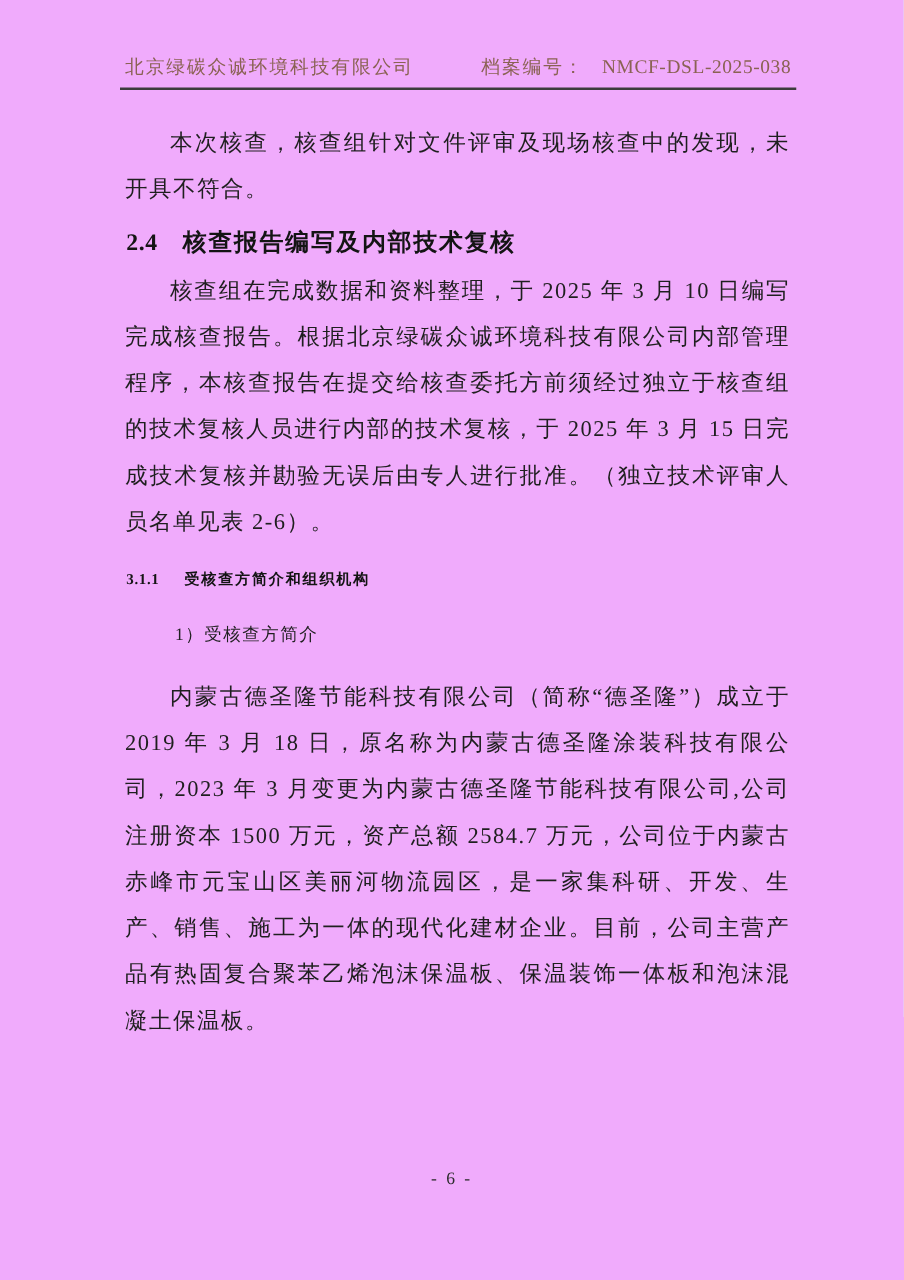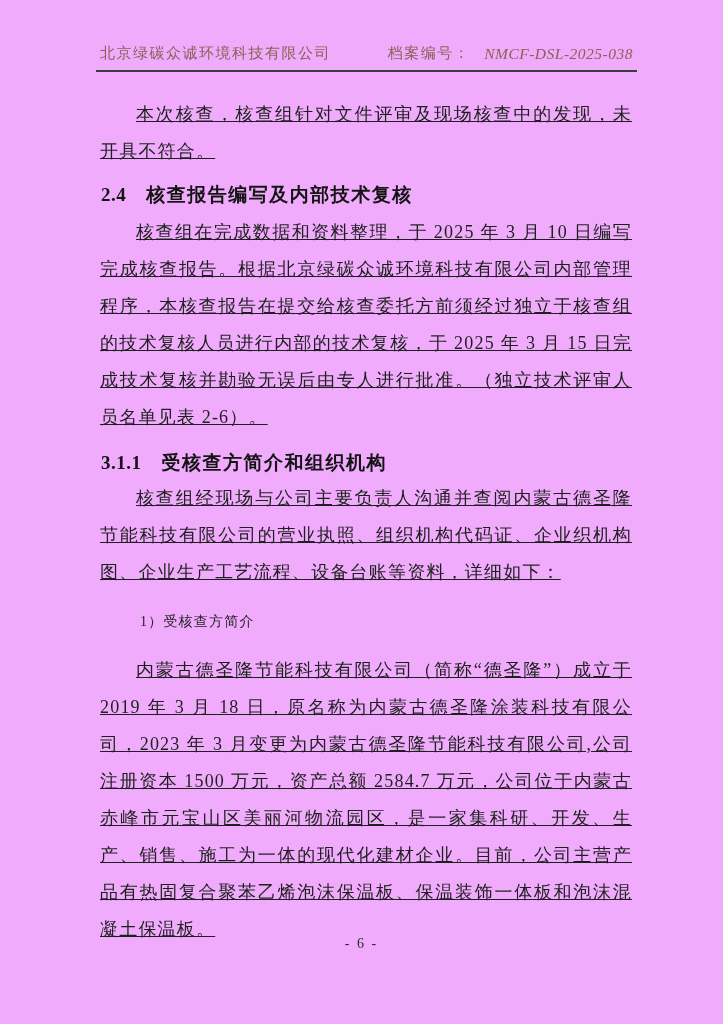--- a/index.html
+++ b/index.html
@@ -25,50 +25,49 @@
     display: flex;
     justify-content: space-between;
     align-items: baseline;
     font-size: 15px;
     letter-spacing: 1.5px;
     color: #8a6253;
     padding: 0 4px;
   }
   .header-right { display: flex; align-items: center; }
   .archive-label { margin-right: 14px; }
-  .archive-number { letter-spacing: 0.5px; font-size: 15.5px; font-style: italic; }
+  .archive-number { letter-spacing: 0.5px; font-size: 15.5px; }
   .header-rule {
     margin-top: 7px;
     border-bottom: 2px solid #3c3c3c;
   }
   
   .doc-main {
     position: absolute;
     left: 100px;
     width: 532px;
     top: 84px;
   }
   .body-para {
     margin: 0;
     font-size: 18px;
     line-height: 37px;
     letter-spacing: 1.2px;
     text-align: justify;
     text-indent: 2em;
-    text-decoration: underline;
   }
   .para-intro { margin-top: 12px; }
   .h-line {
     margin: 1px;
     font-weight: bold;
     color: #141414;
   }
   .h-2 { margin-top: 10px; font-size: 19px; line-height: 30px; letter-spacing: 1.5px; }
   .h-1 { margin-top: 22px; font-size: 20px; line-height: 32px; letter-spacing: 1.5px; }
-  .h-3 { margin-top: 12px; font-size: 19px; line-height: 30px; letter-spacing: 1.5px; }
+  .h-3 { margin-top: 12px; font-size: 12px; line-height: 30px; letter-spacing: 1.5px; }
   .h-num { margin-right: 20px; letter-spacing: 0.5px; }
   .para-24 { margin-top: 4px; }
   .para-311 { margin-top: 2px; }
   .list-item {
     margin: 12px;
     font-size: 14px;
     line-height: 37px;
     letter-spacing: 1.2px;
     text-indent: 2em;
   }
@@ -110,21 +109,20 @@
     </h2>
 
     <p class="body-para para-24">核查组在完成数据和资料整理，于 2025 年 3 月 10 日编写完成核查报告。根据北京绿碳众诚环境科技有限公司内部管理程序，本核查报告在提交给核查委托方前须经过独立于核查组的技术复核人员进行内部的技术复核，于 2025 年 3 月 15 日完成技术复核并勘验无误后由专人进行批准。（独立技术评审人员名单见表 2-6）。</p>
 
 
 
     <h3 class="h-line h-3">
       <span class="h-num">3.1.1</span><span>受核查方简介和组织机构</span>
     </h3>
 
-    <p class="body-para para-311">核查组经现场与公司主要负责人沟通并查阅内蒙古德圣隆节能科技有限公司的营业执照、组织机构代码证、企业织机构图、企业生产工艺流程、设备台账等资料，详细如下：</p>
 
     <p class="list-item">1）受核查方简介</p>
 
     <p class="body-para para-company">内蒙古德圣隆节能科技有限公司（简称“德圣隆”）成立于 2019 年 3 月 18 日，原名称为内蒙古德圣隆涂装科技有限公司，2023 年 3 月变更为内蒙古德圣隆节能科技有限公司,公司注册资本 1500 万元，资产总额 2584.7 万元，公司位于内蒙古赤峰市元宝山区美丽河物流园区，是一家集科研、开发、生产、销售、施工为一体的现代化建材企业。目前，公司主营产品有热固复合聚苯乙烯泡沫保温板、保温装饰一体板和泡沫混凝土保温板。</p>
 
   </main>
 
   <footer class="page-footer">
     <span>- 6 -</span>
   </footer>

